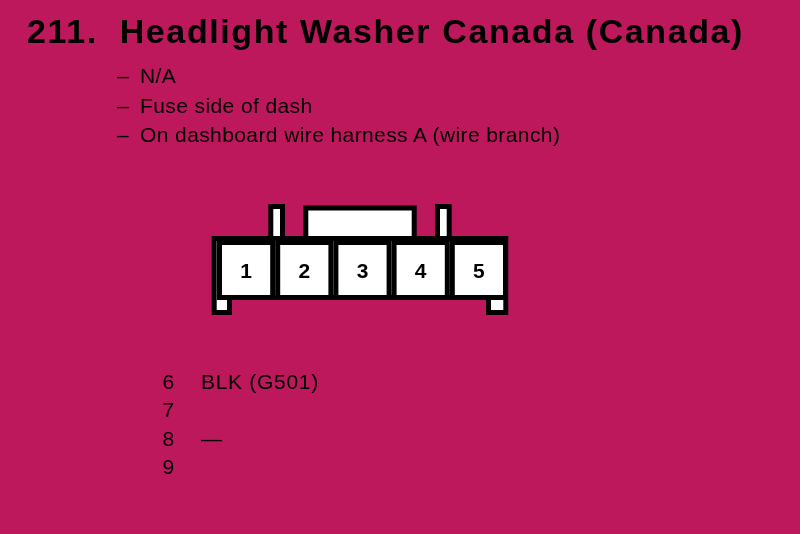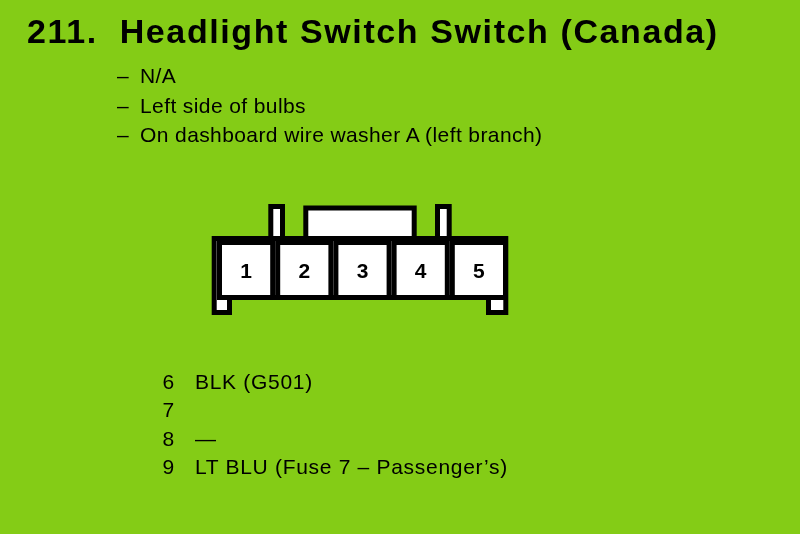--- a/index.html
+++ b/index.html
@@ -4,21 +4,21 @@
 <style>
   html, body {
     margin: 0;
     padding: 0;
     background: #ffffff;
   }
   .page {
     position: relative;
     width: 800px;
     height: 534px;
-    background: #84cc16;
+    background: #be185d;
     color: #000000;
     font-family: "Liberation Sans", sans-serif;
     overflow: hidden;
   }
 
   
   .title-row {
     position: absolute;
     left: 27px;
     top: 13px;
@@ -87,45 +87,45 @@
     display: flex;
     white-space: nowrap;
   }
   .pin-num {
     display: inline-block;
     width: 25px;
     flex: 0 0 25px;
     text-align: right;
   }
   .pin-desc {
-    margin-left: 20px;
+    margin-left: 26px;
   }
 </style>
 </head>
 <body>
 
 <div class="page">
 
   <div class="title-row">
     <span class="sec-num">211.</span>
-    <span class="sec-title">Headlight Switch Switch (Canada)</span>
+    <span class="sec-title">Headlight Washer Canada (Canada)</span>
   </div>
 
   <div class="details">
     <div class="detail-line">
       <span class="detail-dash">–</span>
       <span>N/A</span>
     </div>
     <div class="detail-line">
       <span class="detail-dash">–</span>
-      <span>Left side of bulbs</span>
+      <span>Fuse side of dash</span>
     </div>
     <div class="detail-line">
       <span class="detail-dash">–</span>
-      <span>On dashboard wire washer A (left branch)</span>
+      <span>On dashboard wire harness A (wire branch)</span>
     </div>
   </div>
 
   <svg class="connector" viewBox="0 0 320 125">
 
     <rect class="outline" x="72.8" y="9.5" width="11.7" height="32"></rect>
     <rect class="outline" x="107.8" y="11" width="108.4" height="31"></rect>
     <rect class="outline" x="239.5" y="9.5" width="11.7" height="32"></rect>
 
     <path class="outline" d="M16.2,41.5 H307.8 V115.5 H290.5 V100.5 H31.5 V115.5 H16.2 Z"></path>
@@ -150,17 +150,16 @@
     </div>
     <div class="pin-row">
       <span class="pin-num">7</span>
     </div>
     <div class="pin-row">
       <span class="pin-num">8</span>
       <span class="pin-desc">—</span>
     </div>
     <div class="pin-row">
       <span class="pin-num">9</span>
-      <span class="pin-desc">LT BLU (Fuse 7 – Passenger’s)</span>
     </div>
   </div>
 
 </div>
 
 </body></html>

